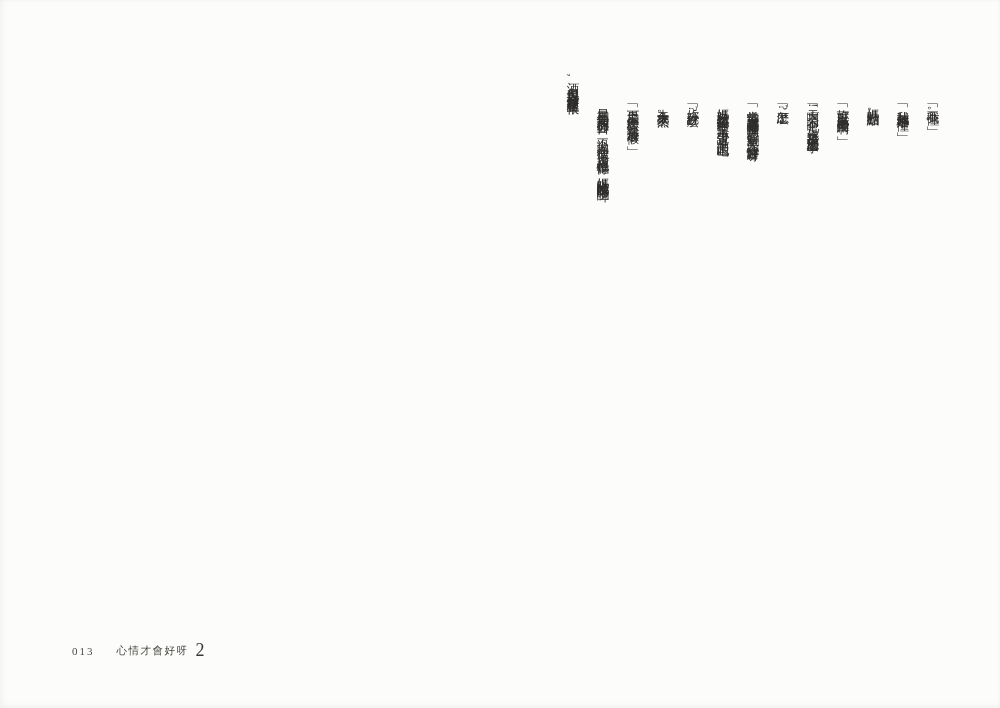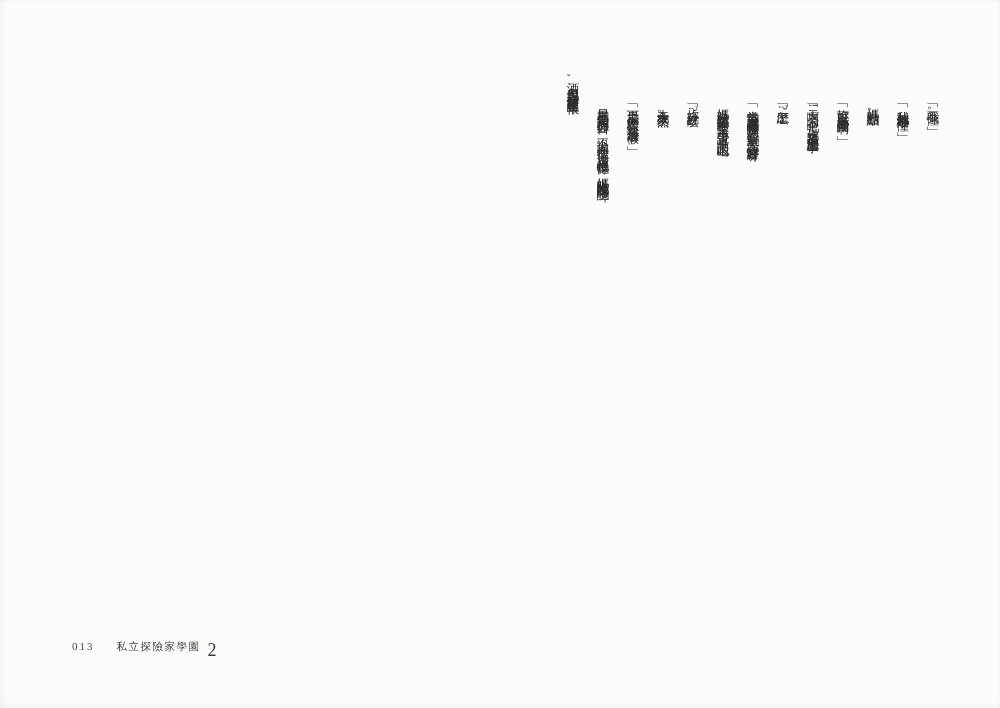--- a/index.html
+++ b/index.html
@@ -33,21 +33,21 @@
   .vtext-right{right:52px;}
   .vline{
     margin:0;
     line-height:30px;
     white-space:nowrap;
   }
   .vline.indent{ text-indent:27px; }
   .footer{
     position:absolute;
     display:flex;
-    align-items:flex-start;
+    align-items:center;
     color:var(--footer);
   }
   .footer-left{ left:72px; top:640px; }
   .folio{
     font-size:11px;
     letter-spacing:2px;
   }
   .running-title{
     font-size:10.5px;
     letter-spacing:1.5px;
@@ -81,18 +81,18 @@
         <p class="vline indent">星期三是仙貝店的公休日。不過,即使放假,店裡也很忙碌。媽媽吃晚飯時不喝啤</p>
         <p class="vline">酒,也是因為打烊後要整理帳單。</p>
       </div>
 
   </div>
 
   <div class="page page-left">
 
     <div class="footer footer-left">
       <span class="folio">013</span>
-      <span class="running-title">私立探險家學園</span>
+      <span class="running-title">心情才會好呀</span>
       <span class="volume-num">2</span>
     </div>
   </div>
 
 </div>
 
 </body></html>

